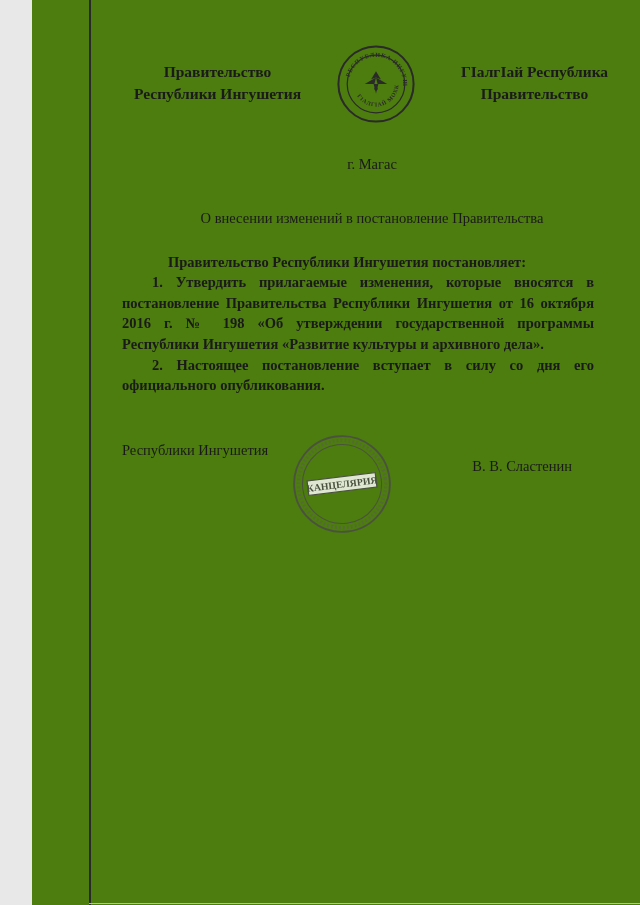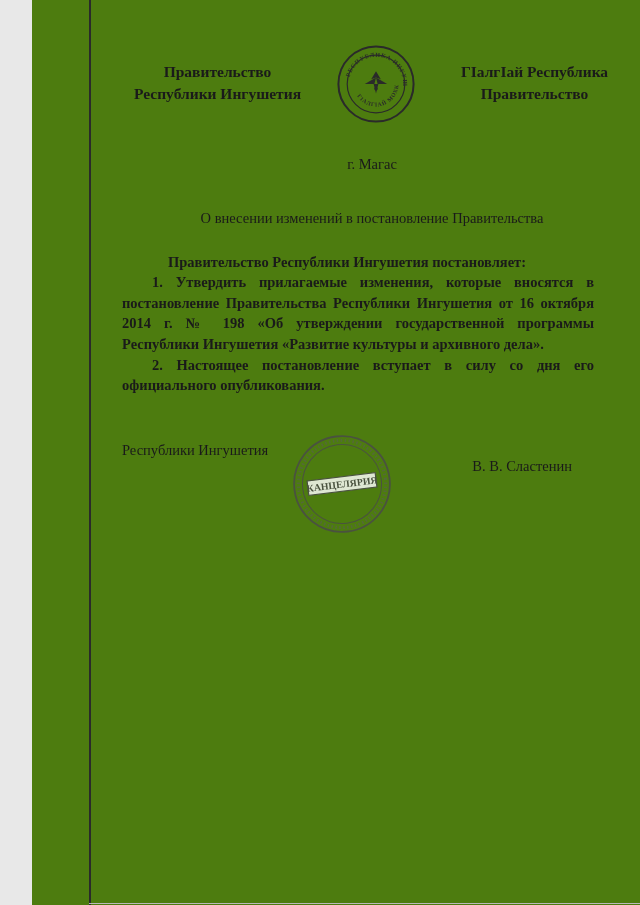--- a/index.html
+++ b/index.html
@@ -180,21 +180,21 @@
 
 
     <div class="doc-place">г. Магас</div>
 
     <div class="doc-subject">
       <div>О внесении изменений в постановление Правительства</div>
     </div>
 
     <div class="doc-body">
       <p class="p-intro">Правительство Республики Ингушетия постановляет:</p>
-      <p class="p-item">1. Утвердить прилагаемые изменения, которые вносятся в постановление Правительства Республики Ингушетия от 16 октября 2014 г. № 198 «Об утверждении государственной программы Республики Ингушетия «Развитие культуры и архивного дела».</p>
+      <p class="p-item">1. Утвердить прилагаемые изменения, которые вносятся в постановление Правительства Республики Ингушетия от 16 октября 2016 г. № 198 «Об утверждении государственной программы Республики Ингушетия «Развитие культуры и архивного дела».</p>
       <p class="p-item">2. Настоящее постановление вступает в силу со дня его официального опубликования.</p>
     </div>
 
     <div class="signature">
       <div class="sig-position">
         <div>Республики Ингушетия</div>
       </div>
 
       <div class="stamp">
         <svg viewBox="0 0 100 100" width="104" height="104">

